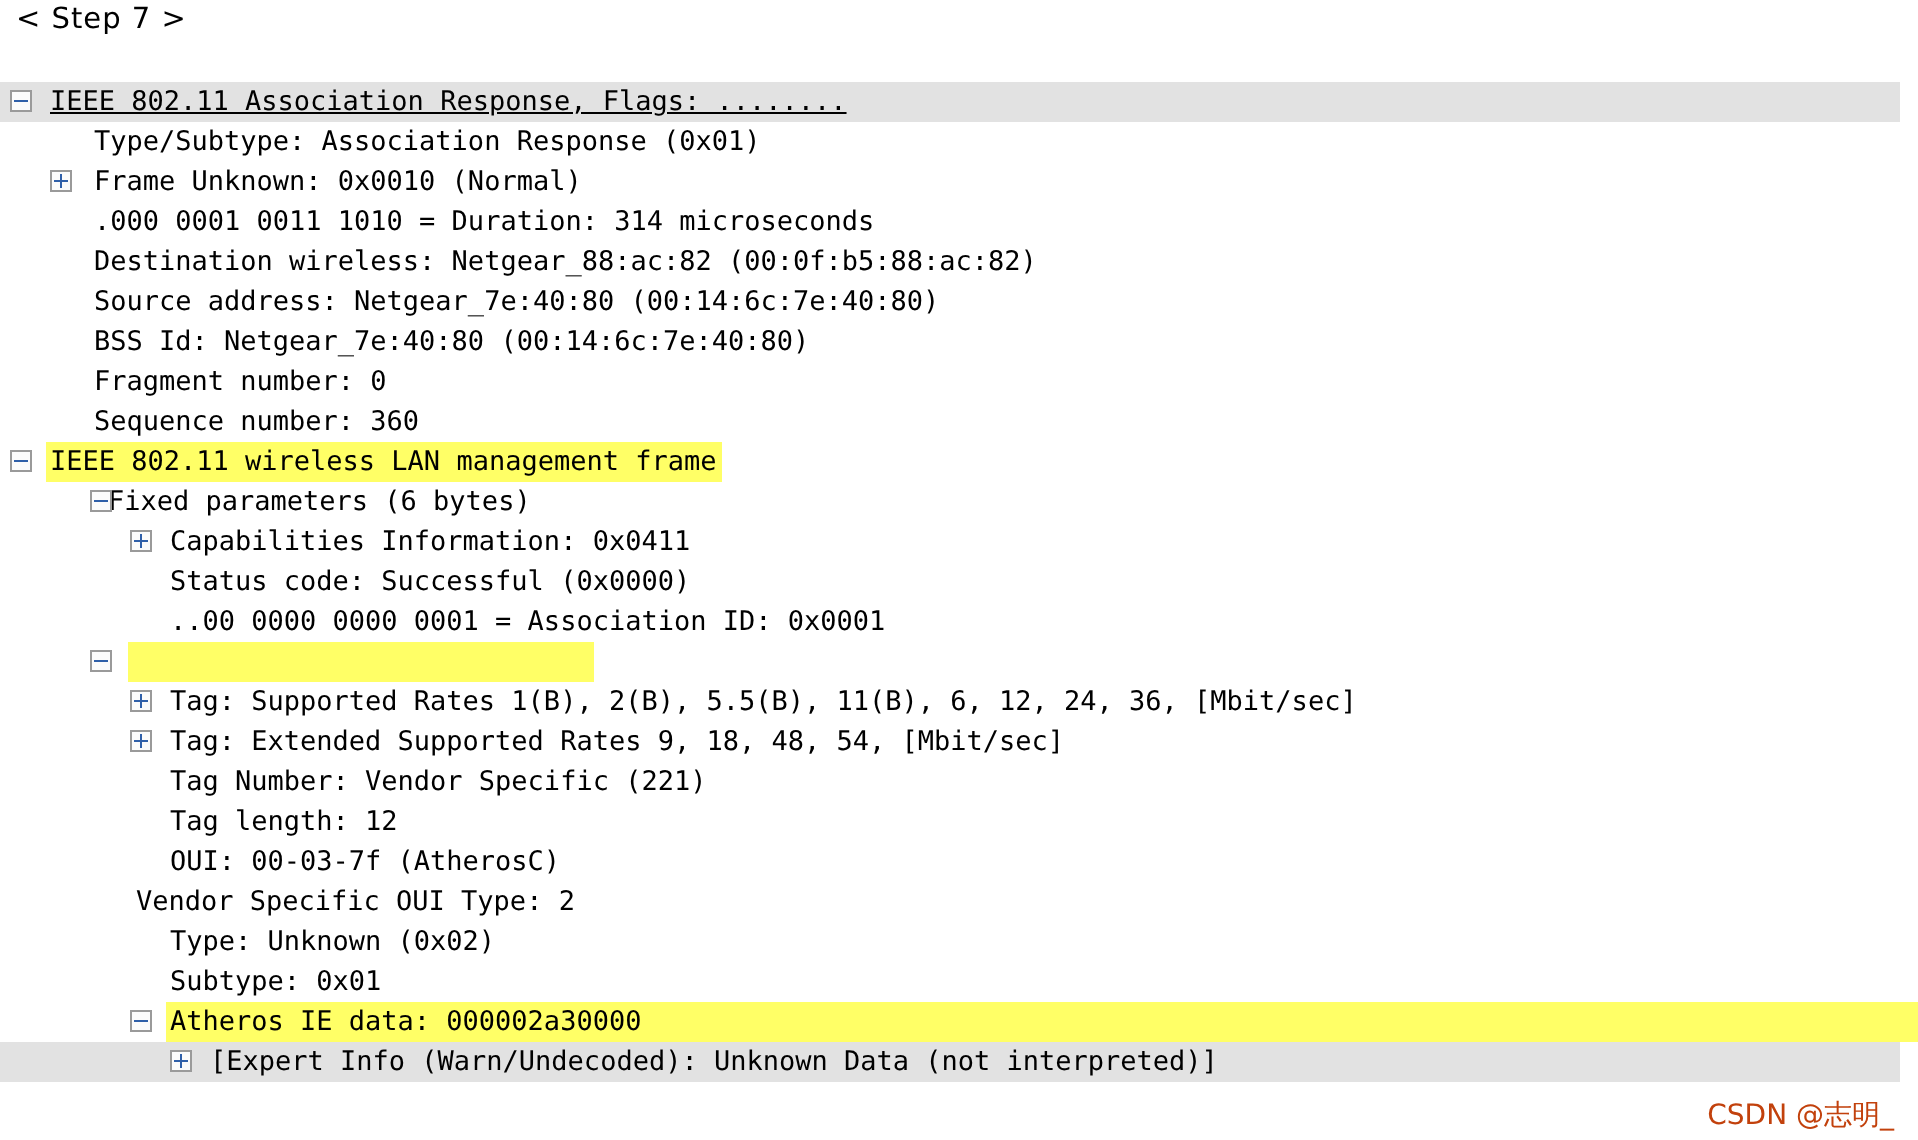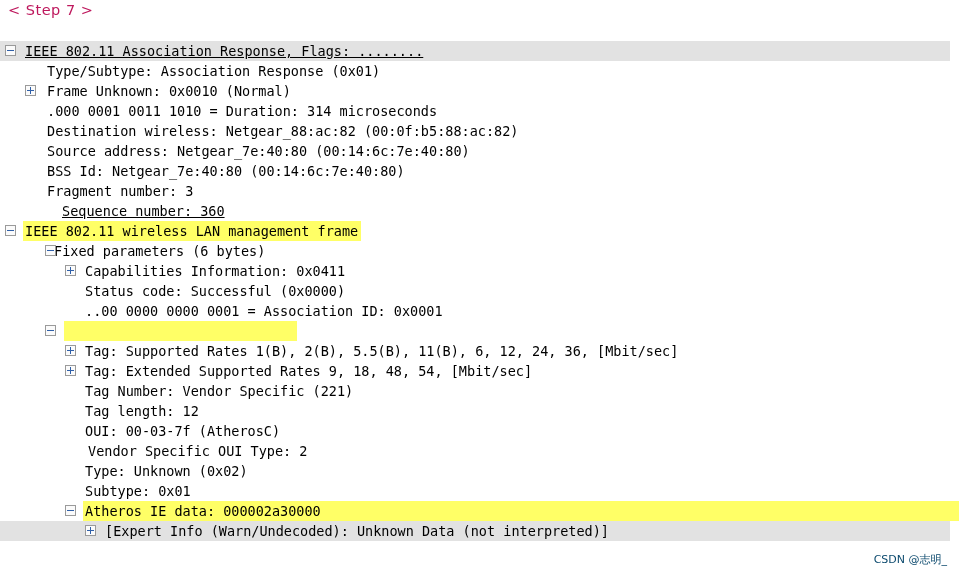--- a/index.html
+++ b/index.html
@@ -14,21 +14,21 @@
     overflow: hidden;
     position: relative;
   }
 
   #step-header {
     position: absolute;
     left: 8px;
     top: 2px;
     font-family: "DejaVu Sans", "Liberation Sans", sans-serif;
     font-size: 14.5px;
-    color: #be185d;
+    color: #000000;
     letter-spacing: 0.5px;
     white-space: pre;
   }
 
   #tree {
     position: absolute;
     left: 0;
     top: 41px;
     width: 959px;
   }
@@ -89,22 +89,22 @@
   }
   .row .label.underline {
     text-decoration: underline;
   }
 
   #watermark {
     position: absolute;
     right: 12px;
     bottom: 3px;
     font-family: "DejaVu Sans", "Liberation Sans", sans-serif;
-    font-size: 11px;
-    color: #0c4a6e;
+    font-size: 14px;
+    color: #c2410c;
     z-index: 5;
     white-space: pre;
   }
 </style>
 </head>
 <body>
 
 <div id="step-header">&lt; Step 7 &gt;</div>
 
 <div id="tree">
@@ -126,24 +126,24 @@
     <div class="row">
       <span class="label" style="left: 47px;">Destination wireless: Netgear_88:ac:82 (00:0f:b5:88:ac:82)</span>
     </div>
     <div class="row">
       <span class="label" style="left: 47px;">Source address: Netgear_7e:40:80 (00:14:6c:7e:40:80)</span>
     </div>
     <div class="row">
       <span class="label" style="left: 47px;">BSS Id: Netgear_7e:40:80 (00:14:6c:7e:40:80)</span>
     </div>
     <div class="row">
-      <span class="label" style="left: 47px;">Fragment number: 3</span>
-    </div>
-    <div class="row">
-      <span class="label" style="left: 62px; text-decoration: underline;">Sequence number: 360</span>
+      <span class="label" style="left: 47px;">Fragment number: 0</span>
+    </div>
+    <div class="row">
+      <span class="label" style="left: 47px;">Sequence number: 360</span>
     </div>
     <div class="row">
       <div class="band yellow" style="left: 23px; width: 338.33px;"></div>
       <span class="expander" style="left: 5px;"></span>
       <span class="label" style="left: 25px;">IEEE 802.11 wireless LAN management frame</span>
     </div>
     <div class="row">
       <span class="expander" style="left: 45px;"></span>
       <span class="label" style="left: 54px; text-align: center;">Fixed parameters (6 bytes)</span>
     </div>
@@ -172,21 +172,21 @@
     <div class="row">
       <span class="label" style="left: 85px;">Tag Number: Vendor Specific (221)</span>
     </div>
     <div class="row">
       <span class="label" style="left: 85px;">Tag length: 12</span>
     </div>
     <div class="row">
       <span class="label" style="left: 85px;">OUI: 00-03-7f (AtherosC)</span>
     </div>
     <div class="row">
-      <span class="label" style="left: 88px; text-align: center;">Vendor Specific OUI Type: 2</span>
+      <span class="label" style="left: 68px; text-align: center;">Vendor Specific OUI Type: 2</span>
     </div>
     <div class="row">
       <span class="label" style="left: 85px;">Type: Unknown (0x02)</span>
     </div>
     <div class="row">
       <span class="label" style="left: 85px;">Subtype: 0x01</span>
     </div>
     <div class="row">
       <div class="band yellow" style="left: 83px; width: 876px;"></div>
       <span class="expander" style="left: 65px;"></span>

